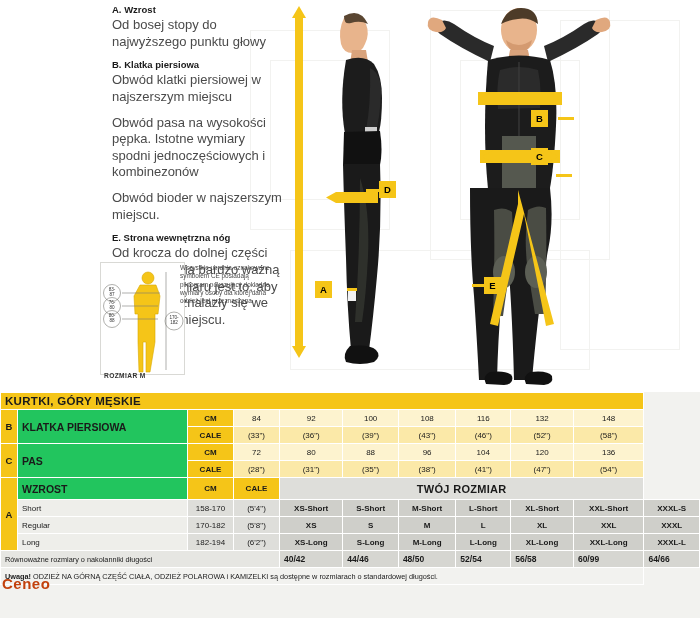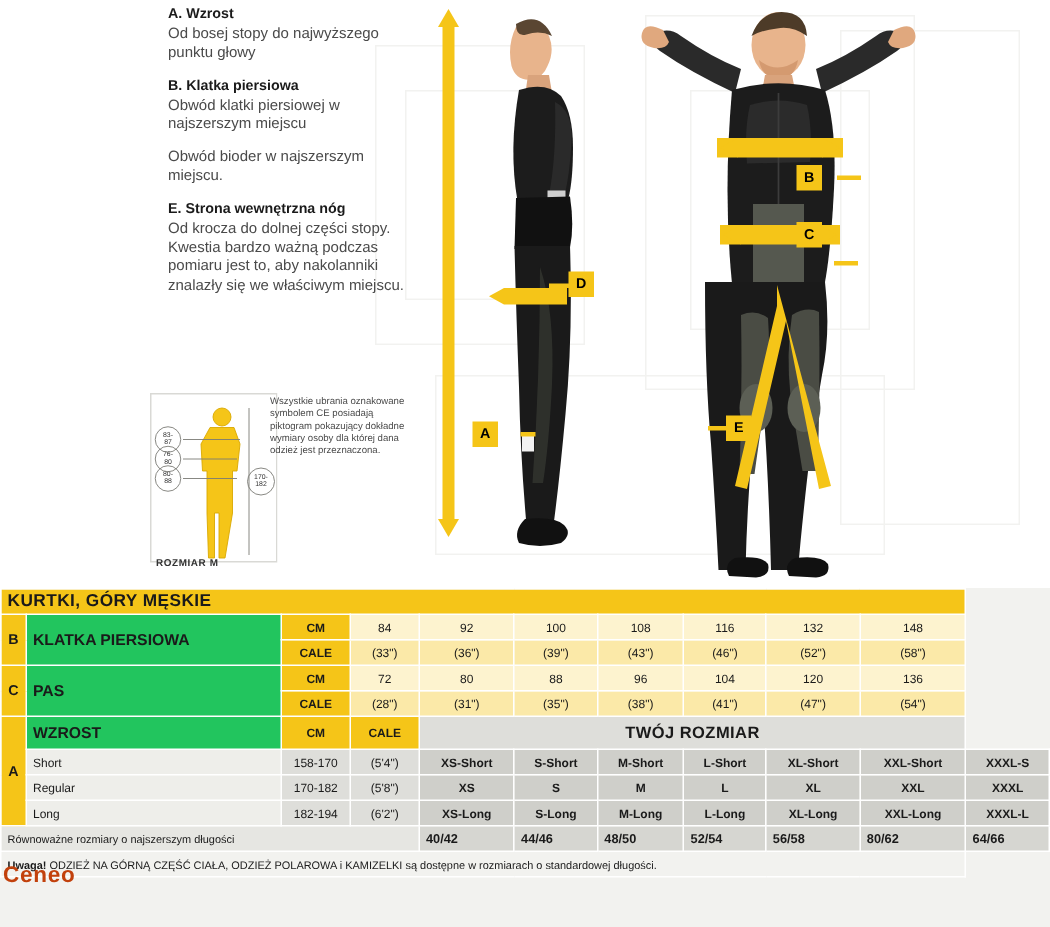--- a/index.html
+++ b/index.html
@@ -16,21 +16,21 @@
   
   .top { position:relative; width:700px; height:392px; background:#ffffff; overflow:hidden;padding-left:23px; }
 
   
   .blueprint { position:absolute; left:230px; top:0; width:470px; height:392px; background:#ffffff; }
   .blueprint div { position:absolute; border:1px solid #f2f2f0; }
 
   
   .legend { position:absolute; left:112px; top:4px; width:170px; }
   .legend h4 { margin:0 0 2px 0; font-size:9.5px; font-weight:bold; color:#1a1a1a; }
-  .legend p { margin:0 0 9px 0; font-size:10px; line-height:1.28; color:#4a4a4a; }
+  .legend p { margin:0 0 9px 0; font-size:13px; line-height:1.28; color:#4a4a4a; }
 
   
   .ce-box { position:absolute; left:100px; top:262px; width:85px; height:118px; }
   .ce-note { position:absolute; left:180px; top:264px; width:95px; font-size:6.4px; line-height:1.3; color:#4a4a4a; }
   .ce-caption { position:absolute; left:104px; top:372px; font-size:6.6px; font-weight:bold; color:#333; letter-spacing:.4px; }
 
   
   .height-arrow { position:absolute; left:292px; top:6px; width:14px; height:352px; }
   .height-arrow .shaft { position:absolute; left:3px; top:10px; width:8px; height:332px; background:#f5c518; }
   .height-arrow .up { position:absolute; left:0; top:0; width:0; height:0;
@@ -85,20 +85,21 @@
       <div style="left:230px;top:60px;width:120px;height:160px;"></div>
       <div style="left:60px;top:250px;width:300px;height:120px;"></div>
       <div style="left:330px;top:20px;width:120px;height:330px;"></div>
     </div>
 
     <div class="legend">
       <h4>A. Wzrost</h4>
       <p>Od bosej stopy do najwyższego punktu głowy</p>
       <h4>B. Klatka piersiowa</h4>
       <p>Obwód klatki piersiowej w najszerszym miejscu</p>
+      <p>Obwód pasa na wysokości pępka. Istotne wymiary spodni jednoczęściowych i kombinezonów</p>
       <p>Obwód bioder w najszerszym miejscu.</p>
       <h4>E. Strona wewnętrzna nóg</h4>
       <p>Od krocza do dolnej części stopy. Kwestia bardzo ważną podczas pomiaru jest to, aby nakolanniki znalazły się we właściwym miejscu.</p>
     </div>
 
     <svg class="ce-box" viewBox="0 0 85 118">
       <rect x="0.5" y="0.5" width="84" height="112" fill="#ffffff" stroke="#d9d9d5"></rect>
 
       <g fill="#f5c518" stroke="#d9a800" stroke-width="0.6">
         <circle cx="48" cy="16" r="6"></circle>
@@ -318,27 +319,27 @@
         <td class="sizehdr">XS-Long</td>
         <td class="sizehdr">S-Long</td>
         <td class="sizehdr">M-Long</td>
         <td class="sizehdr">L-Long</td>
         <td class="sizehdr">XL-Long</td>
         <td class="sizehdr">XXL-Long</td>
         <td class="sizehdr">XXXL-L</td>
       </tr>
 
       <tr class="eqrow">
-        <td class="eqlabel" colspan="4">Równoważne rozmiary o najszerszym długości</td>
+        <td class="eqlabel" colspan="4">Równoważne rozmiary o nakolanniki długości</td>
         <td class="eqval">40/42</td>
         <td class="eqval">44/46</td>
         <td class="eqval">48/50</td>
         <td class="eqval">52/54</td>
         <td class="eqval">56/58</td>
-        <td class="eqval">80/62</td>
+        <td class="eqval">60/99</td>
         <td class="eqval">64/66</td>
       </tr>
 
       <tr>
         <td class="note" colspan="10"><b>Uwaga!</b><span> ODZIEŻ NA GÓRNĄ CZĘŚĆ CIAŁA, ODZIEŻ POLAROWA i KAMIZELKI są dostępne w rozmiarach o standardowej długości.</span></td>
       </tr>
     </tbody>
       </table>
   </div>
 

